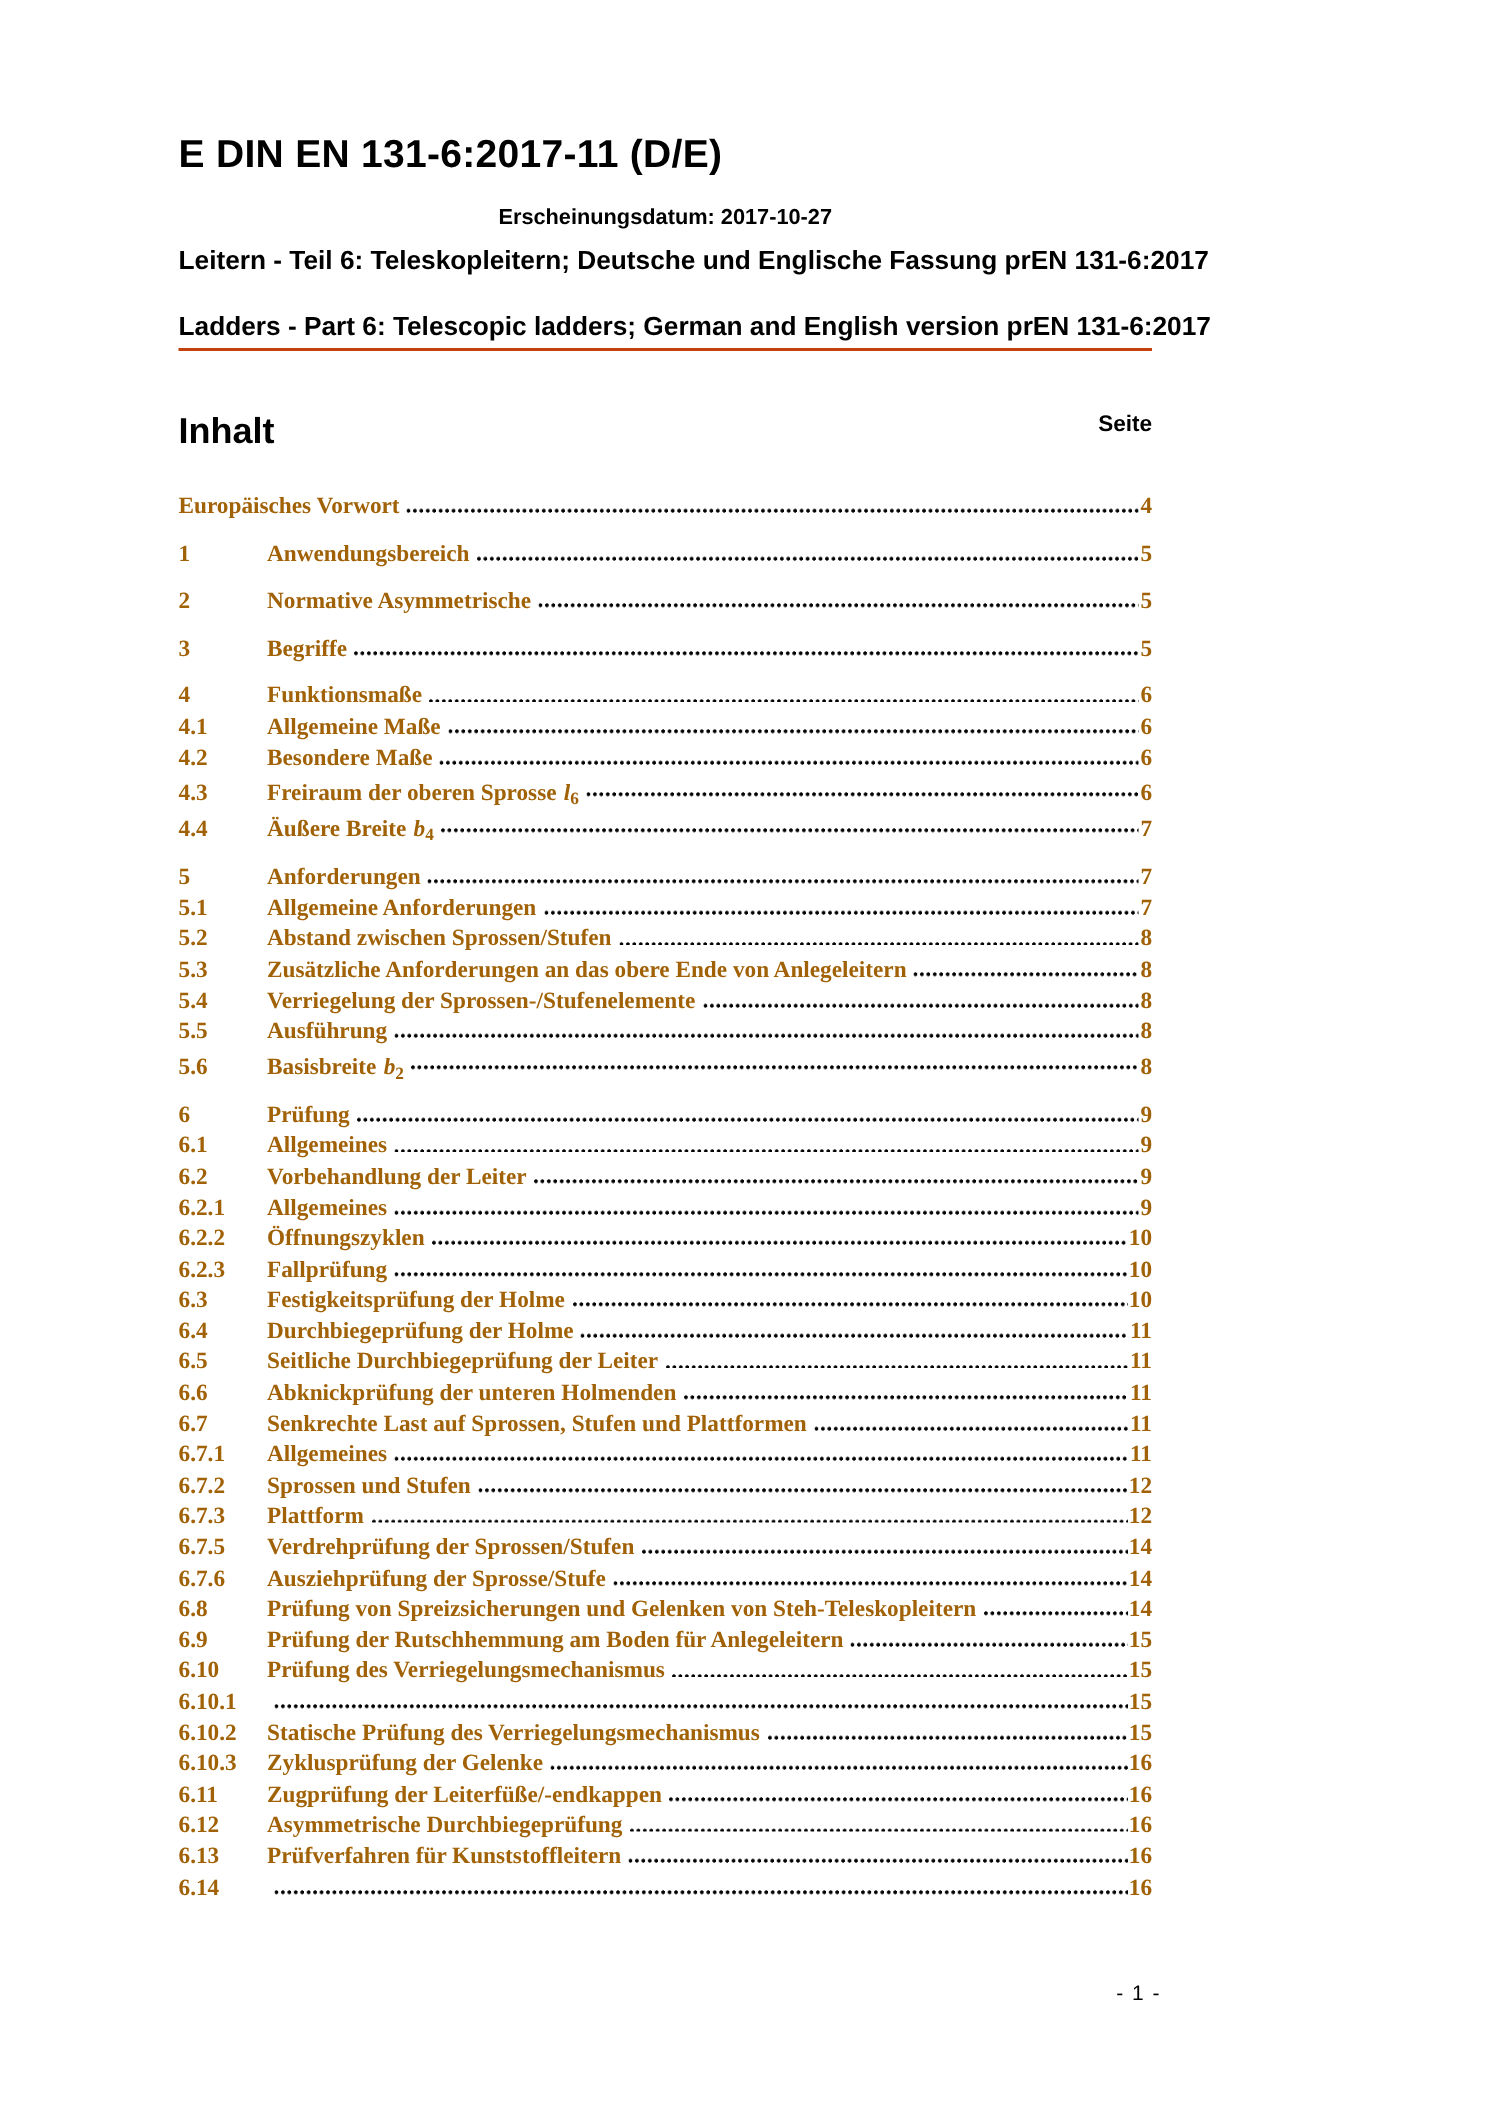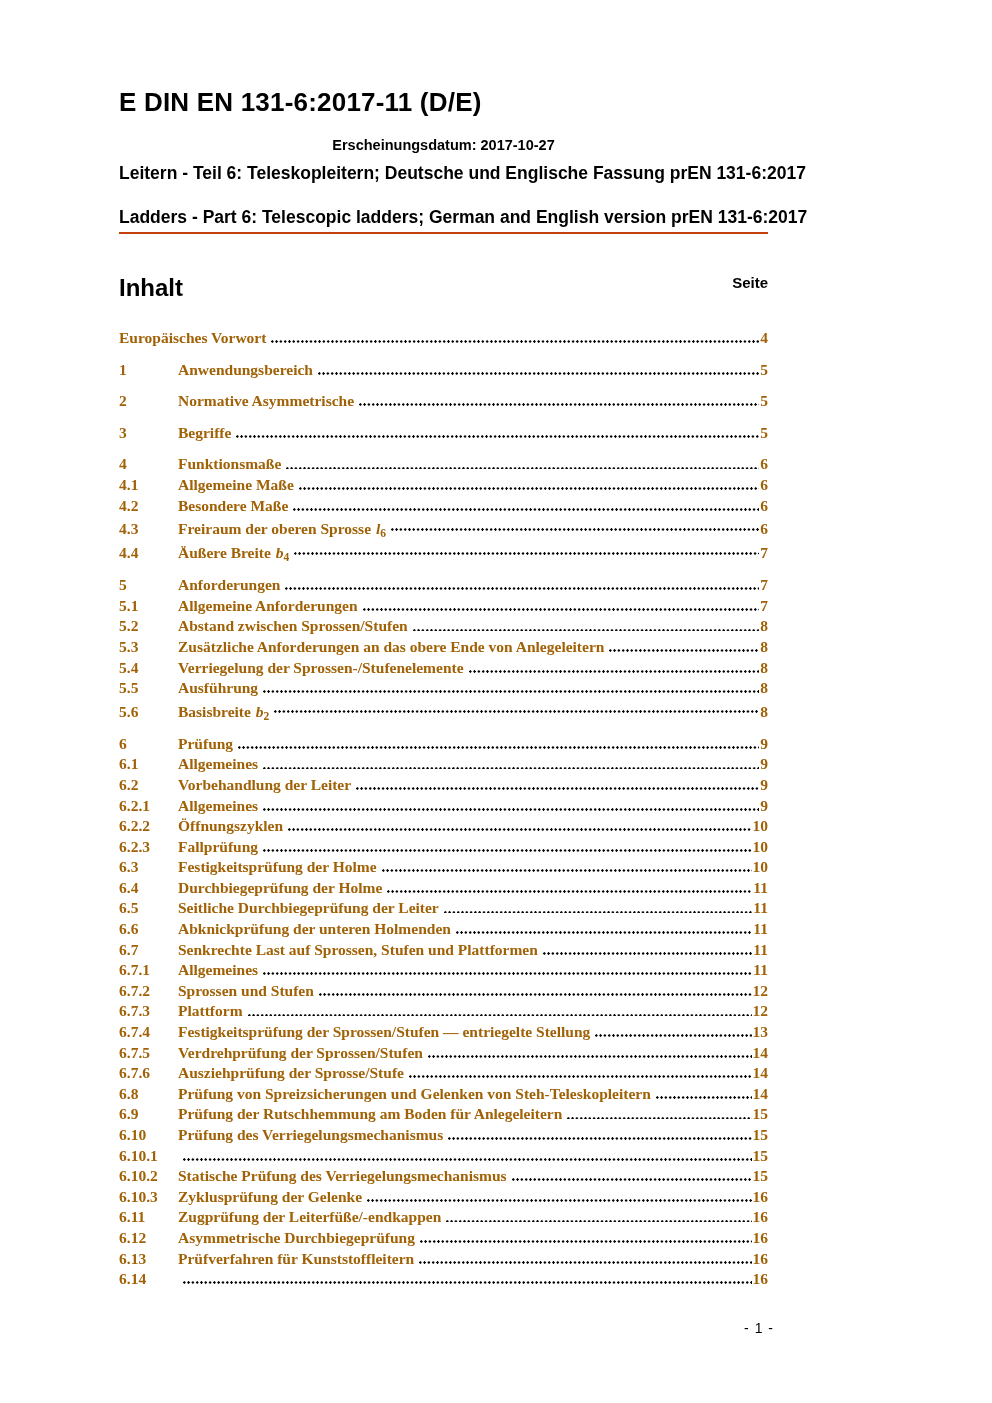--- a/index.html
+++ b/index.html
@@ -286,26 +286,20 @@
         <span class="dots"></span>
         <span class="pg">12</span>
       </div>
       <div class="toc-row">
         <span class="num">6.7.3</span>
         <span class="ttl">Plattform</span>
         <span class="dots"></span>
         <span class="pg">12</span>
       </div>
       <div class="toc-row">
-        <span class="num">6.7.4</span>
-        <span class="ttl">Festigkeitsprüfung der Sprossen/Stufen — entriegelte Stellung</span>
-        <span class="dots"></span>
-        <span class="pg">13</span>
-      </div>
-      <div class="toc-row">
         <span class="num">6.7.5</span>
         <span class="ttl">Verdrehprüfung der Sprossen/Stufen</span>
         <span class="dots"></span>
         <span class="pg">14</span>
       </div>
       <div class="toc-row">
         <span class="num">6.7.6</span>
         <span class="ttl">Ausziehprüfung der Sprosse/Stufe</span>
         <span class="dots"></span>
         <span class="pg">14</span>

